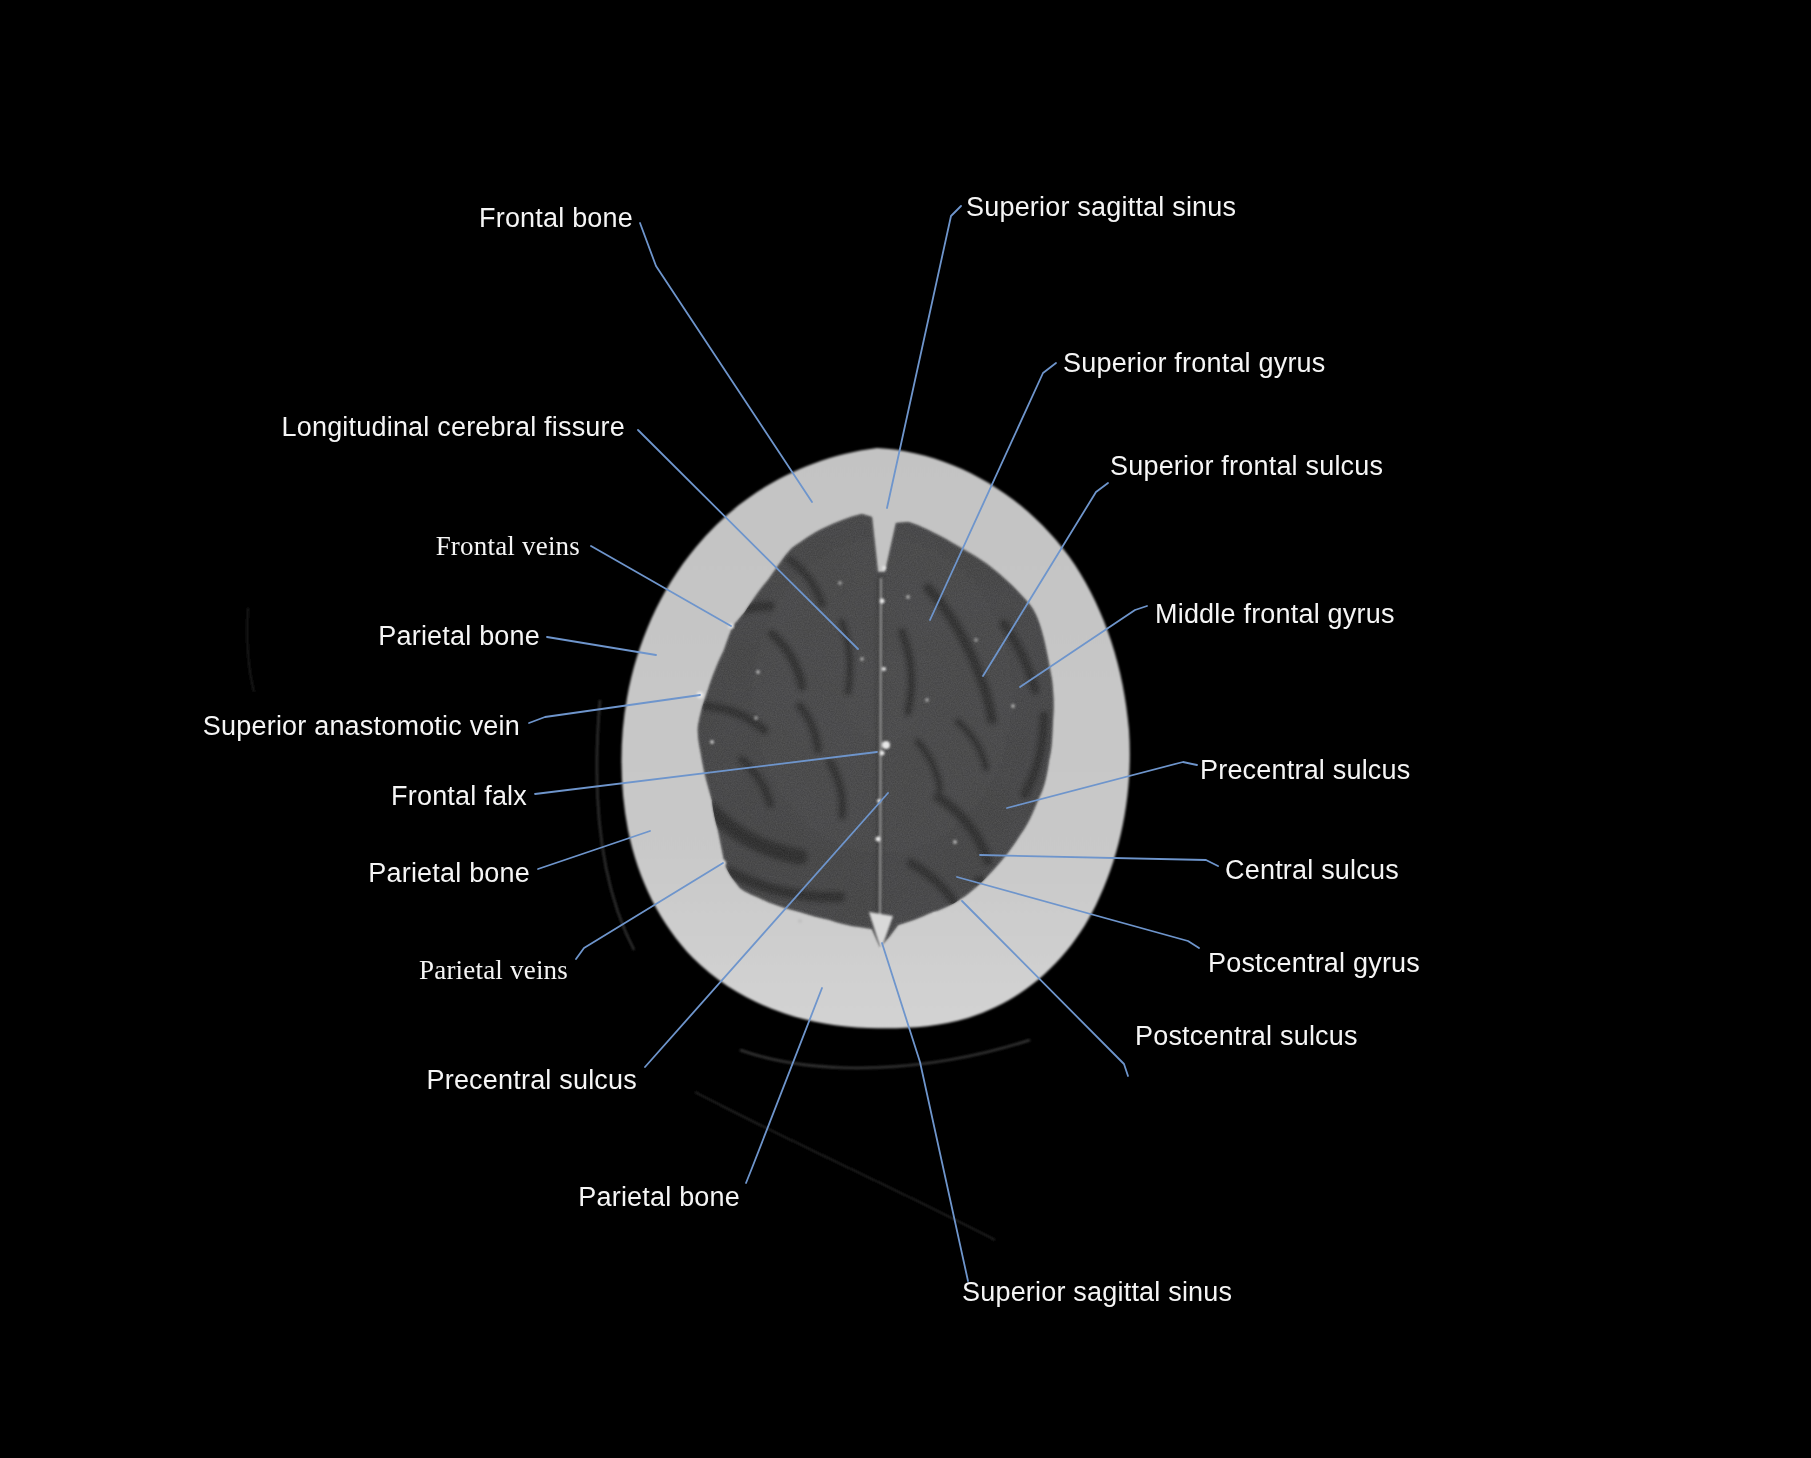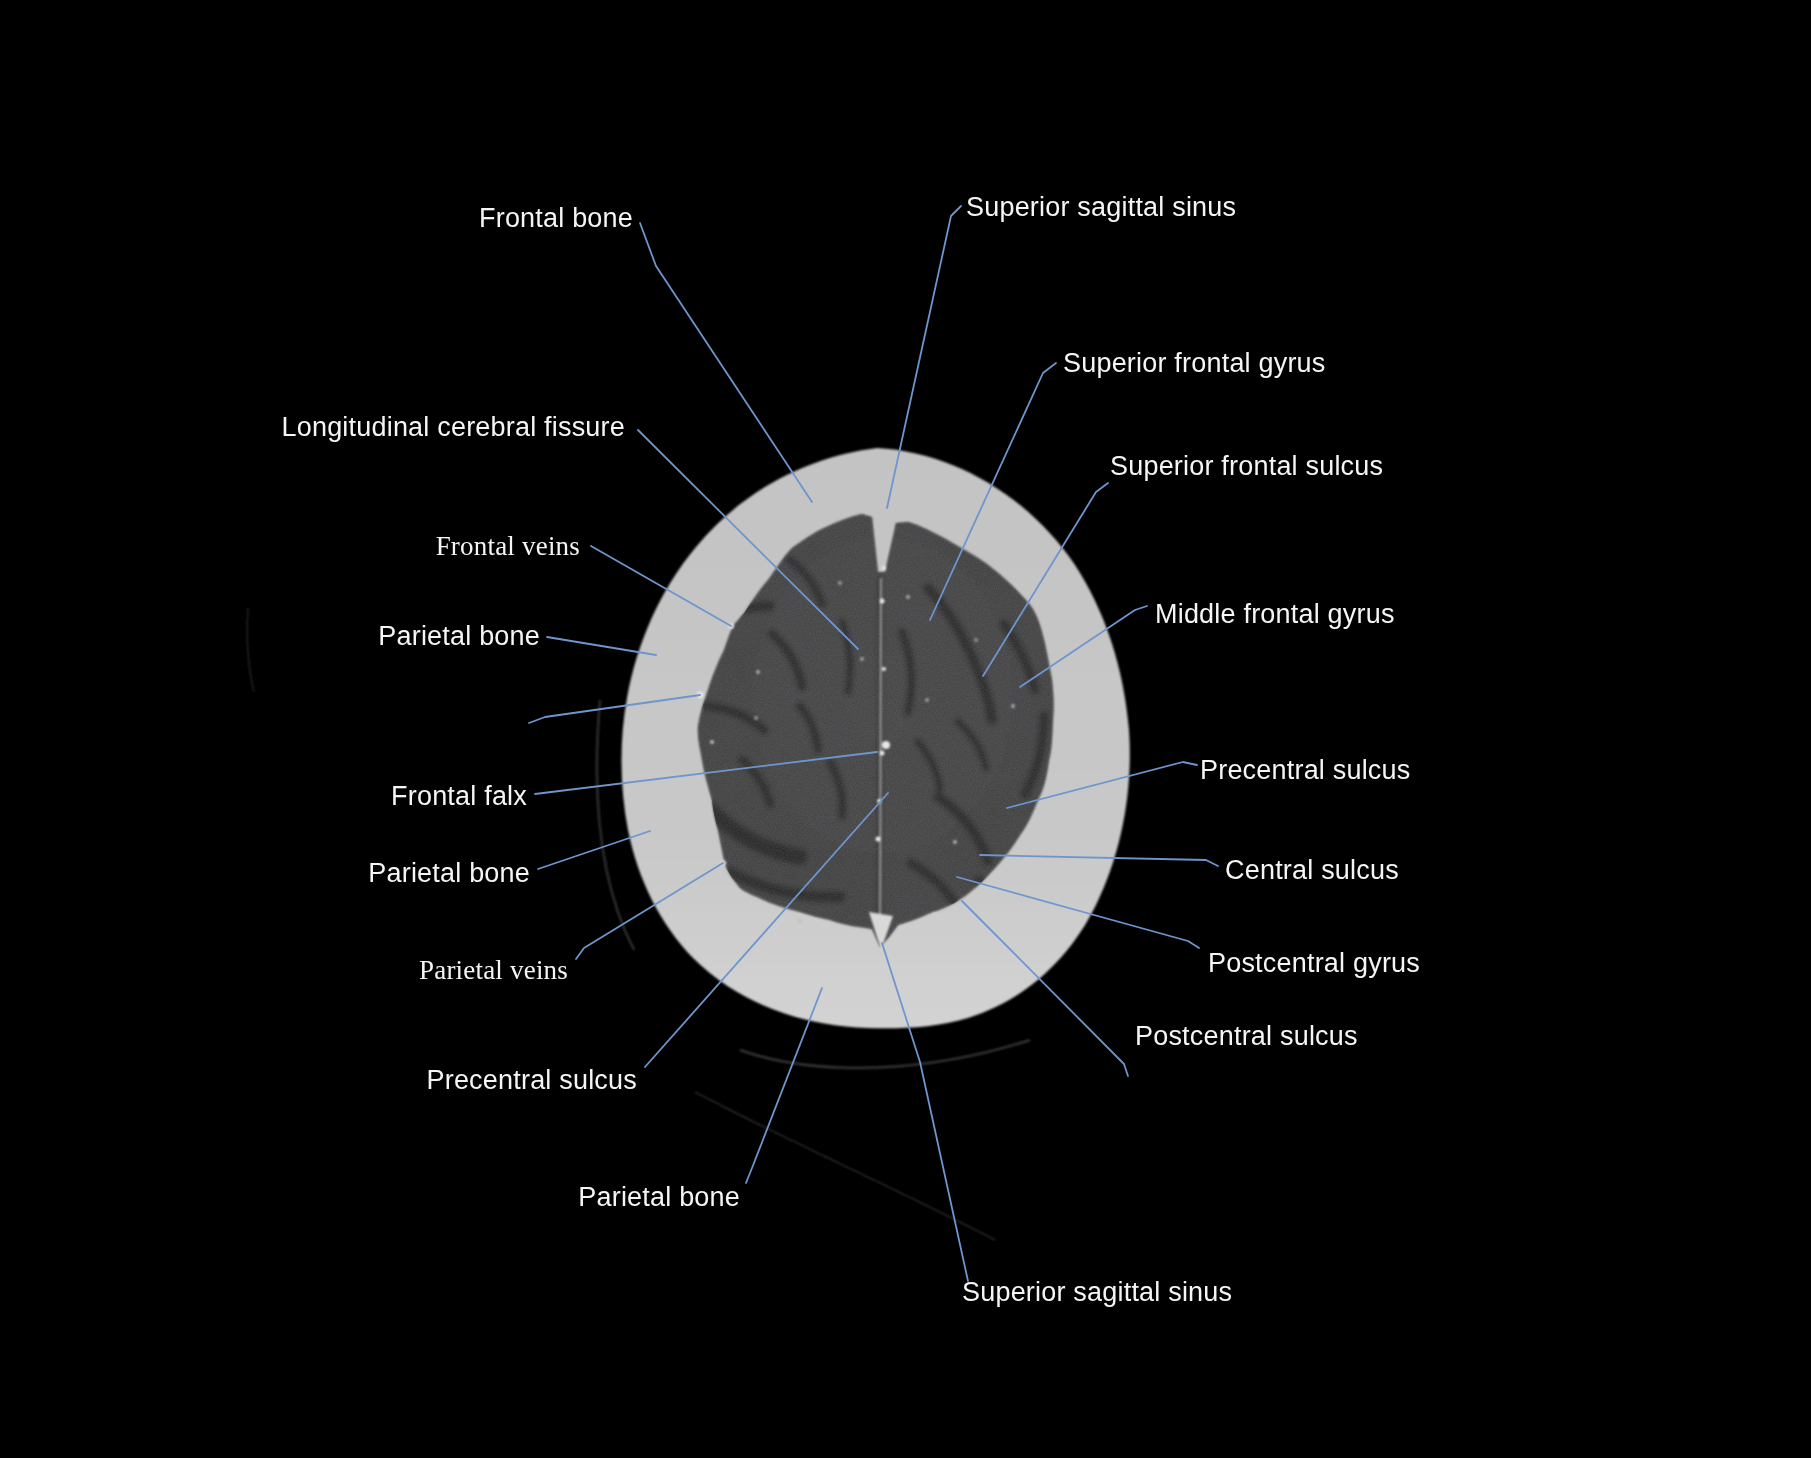--- a/index.html
+++ b/index.html
@@ -196,20 +196,21 @@
         <polyline points="1128,1076 1124,1064 962,901"></polyline>
         <polyline points="968,1281 920,1062 882,943"></polyline>
       </g>
   </svg>
 
   <div id="labels-layer">
       <div class="lbl align-right" style="top: 201px; left: 633px;">Frontal bone</div>
       <div class="lbl align-right" style="top: 410px; left: 625px;">Longitudinal cerebral fissure</div>
       <div class="lbl align-right" style="top: 529px; left: 580px; font-family: Liberation Serif, serif;">Frontal veins</div>
       <div class="lbl align-right" style="top: 619px; left: 540px;">Parietal bone</div>
+      <div class="lbl align-right" style="top: 709px; left: 520px;">Superior anastomotic vein</div>
       <div class="lbl align-right" style="top: 779px; left: 527px;">Frontal falx</div>
       <div class="lbl align-right" style="top: 856px; left: 530px;">Parietal bone</div>
       <div class="lbl align-right" style="top: 953px; left: 568px; font-family: Liberation Serif, serif;">Parietal veins</div>
       <div class="lbl align-right" style="top: 1063px; left: 637px;">Precentral sulcus</div>
       <div class="lbl align-right" style="top: 1180px; left: 740px;">Parietal bone</div>
       <div class="lbl" style="top: 190px; left: 966px;">Superior sagittal sinus</div>
       <div class="lbl" style="top: 346px; left: 1063px;">Superior frontal gyrus</div>
       <div class="lbl" style="top: 441px; left: 1110px; margin-top: 8px;">Superior frontal sulcus</div>
       <div class="lbl" style="top: 597px; left: 1155px;">Middle frontal gyrus</div>
       <div class="lbl" style="top: 753px; left: 1200px;">Precentral sulcus</div>

